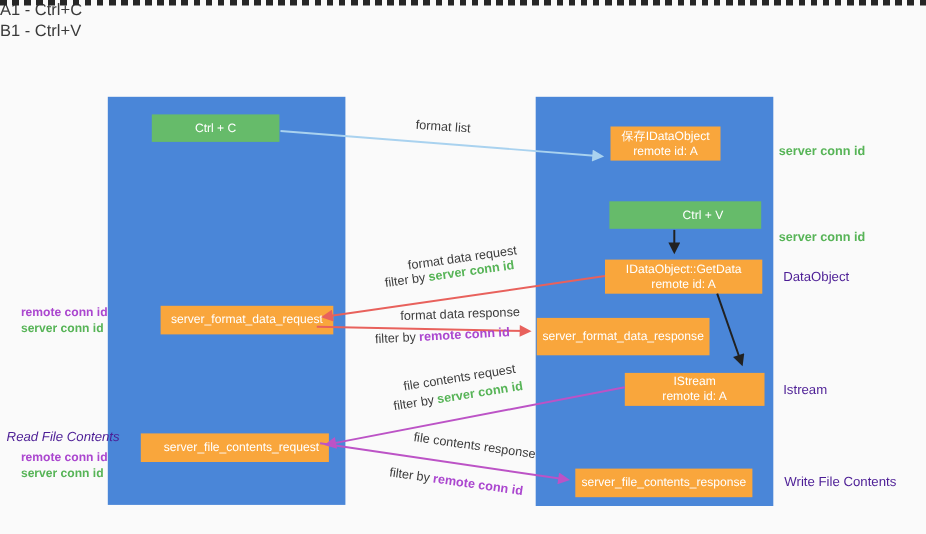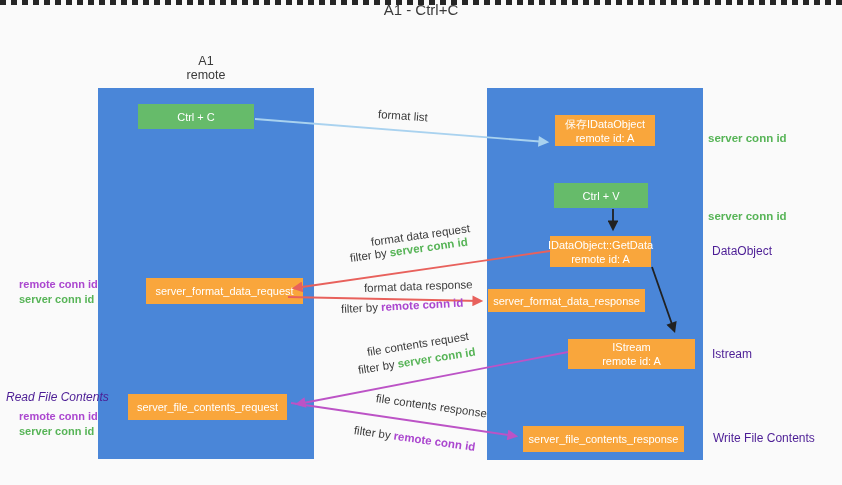--- a/index.html
+++ b/index.html
@@ -4,21 +4,21 @@
 <style>
   html,body{margin:0;padding:0;background:#fafafa;}
   #canvas{
     position:relative;width:842px;height:485px;overflow:hidden;
     background:#fafafa;
     font-family:"Liberation Sans","DejaVu Sans",sans-serif;
     color:#3c3c3c;
   }
   .abs{position:absolute;}
   
-  .title{left:0;top:10;width:842px;text-align:center;font-size:15px;line-height:19px;color:#3a3a3a;}
+  .title{left:0;top:10;width:842px;text-align:left;font-size:15px;line-height:19px;color:#3a3a3a;}
   
   .col-head{width:216px;text-align:center;font-size:12.5px;line-height:14px;color:#3a3a3a;}
   
   .col{width:216px;height:371px;background:#4a86d8;}
   
   .dotted{
     left:0;top:171;width:842px;height:5px;z-index:5;
     background:repeating-linear-gradient(90deg,#262626 0 6px,rgba(0,0,0,0) 6px 11px);
   }
   
@@ -41,26 +41,23 @@
   .conn-stack .sg{color:#57b457;display:block;}
   svg.arrows{position:absolute;left:0;top:0;z-index:4;pointer-events:none;}
 </style>
 </head>
 <body>
 
 <div id="canvas">
 
   <div class="abs title">
     <div>A1 - Ctrl+C</div>
+    <div>B1 - Ctrl+V</div>
   </div>
 
-  <div class="abs col-head" style="left:98px;top:54px;">
-    <div>A1</div>
-    <div>remote</div>
-  </div>
 
   <div class="abs col" style="left:98px;top:88px;"></div>
   <div class="abs col" style="left:487px;top:88px;height:372px;"></div>
 
   <div class="abs dotted"></div>
 
   <svg class="arrows" width="842" height="485">
     <defs>
       <marker id="m-blue" viewBox="0 0 10 10" refX="7" refY="5" markerWidth="7" markerHeight="6" orient="auto">
           <path d="M0,0 L10,5 L0,10 Z" fill="#a9d2ef"></path>
@@ -86,43 +83,43 @@
 
   <div class="abs node green" style="left:138px;top:104px;width:116px;height:25px;">
     <span>Ctrl + C</span>
   </div>
 
   <div class="abs node orange" style="left:555px;top:115px;width:100px;height:31px;text-align:center;">
     <span>保存IDataObject</span>
     <span>remote id: A</span>
   </div>
 
-  <div class="abs node green" style="left:554px;top:183px;width:94px;height:25px;">
+  <div class="abs node green" style="left:554px;top:183px;width:106px;height:25px;padding-left:32px;">
     <span>Ctrl + V</span>
   </div>
 
-  <div class="abs node orange" style="left:550px;top:236px;width:101px;height:31px;">
+  <div class="abs node orange" style="left:550px;top:236px;width:143px;height:31px;">
     <span>IDataObject::GetData</span>
     <span>remote id: A</span>
   </div>
 
   <div class="abs node orange" style="left:130px;top:278px;width:157px;height:26px;margin-left:16px;">
     <span>server_format_data_request</span>
   </div>
 
-  <div class="abs node orange" style="left:488px;top:289px;width:157px;height:23px;">
+  <div class="abs node orange" style="left:488px;top:289px;width:157px;height:34px;">
     <span>server_format_data_response</span>
   </div>
 
   <div class="abs node orange" style="left:568px;top:339px;width:127px;height:30px;">
     <span>IStream</span>
     <span>remote id: A</span>
   </div>
 
-  <div class="abs node orange" style="left:128px;top:394px;width:159px;height:26px;">
+  <div class="abs node orange" style="left:128px;top:394px;width:159px;height:26px;padding-left:12px;">
     <span>server_file_contents_request</span>
   </div>
 
   <div class="abs node orange" style="left:523px;top:426px;width:161px;height:26px;">
     <span>server_file_contents_response</span>
   </div>
 
   <div class="abs alabel" style="left:378px;top:108px;transform:rotate(4deg);">format list</div>
 
   <div class="abs alabel" style="left:371px;top:236px;transform:rotate(-8deg);">format data request</div>

